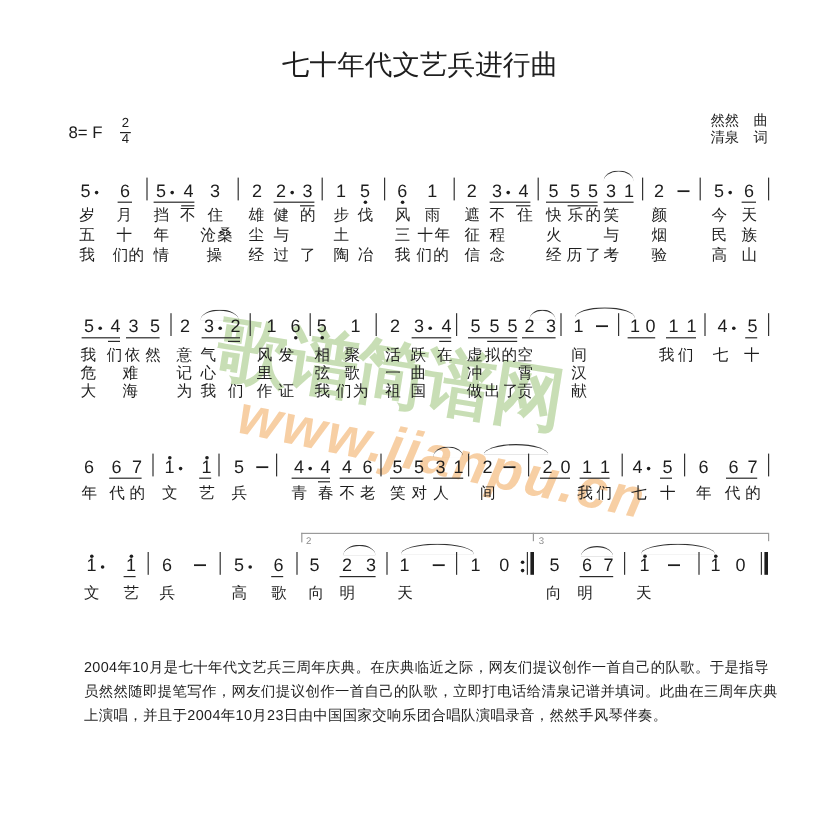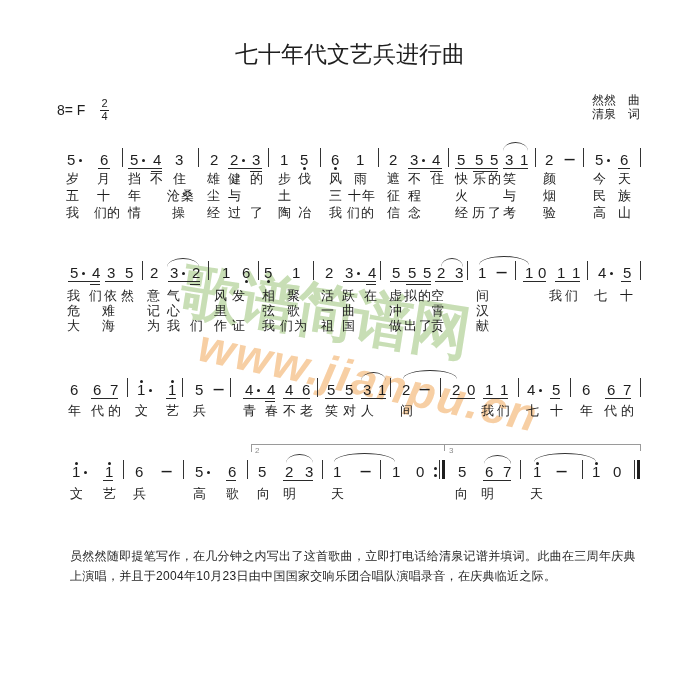--- a/index.html
+++ b/index.html
@@ -431,16 +431,17 @@
       <span class="lyric" style="left: 530px; top: 487px;">天</span>
       <div class="volta-line" style="left: 251px; width: 389px; top: 444px;"></div>
       <div class="volta-tick" style="left: 251px; top: 444px; height: 8px;"></div>
       <div class="volta-tick" style="left: 444px; top: 444px; height: 7px;"></div>
       <div class="volta-tick" style="left: 640px; top: 444px; height: 7px;"></div>
       <span class="volta-label" style="left: 255px; top: 446px;">2</span>
       <span class="volta-label" style="left: 449px; top: 446px;">3</span>
     </div>
 
   <div class="desc">
-    <div>员然然随即提笔写作，在几分钟之内写出了这首歌曲，立即打电话给清泉记谱并填词。此曲在三周年庆典</div>
-    <div>上演唱，并且于2004年10月23日由中国国家交响乐团合唱队演唱录音，在庆典临近之际。</div>
+    <div>2004年10月是七十年代文艺兵三周年庆典。在庆典临近之际，网友们提议创作一首自己的队歌。于是指导</div>
+    <div>员然然随即提笔写作，网友们提议创作一首自己的队歌，立即打电话给清泉记谱并填词。此曲在三周年庆典</div>
+    <div>上演唱，并且于2004年10月23日由中国国家交响乐团合唱队演唱录音，然然手风琴伴奏。</div>
   </div>
 </div>
 
 </body></html>

